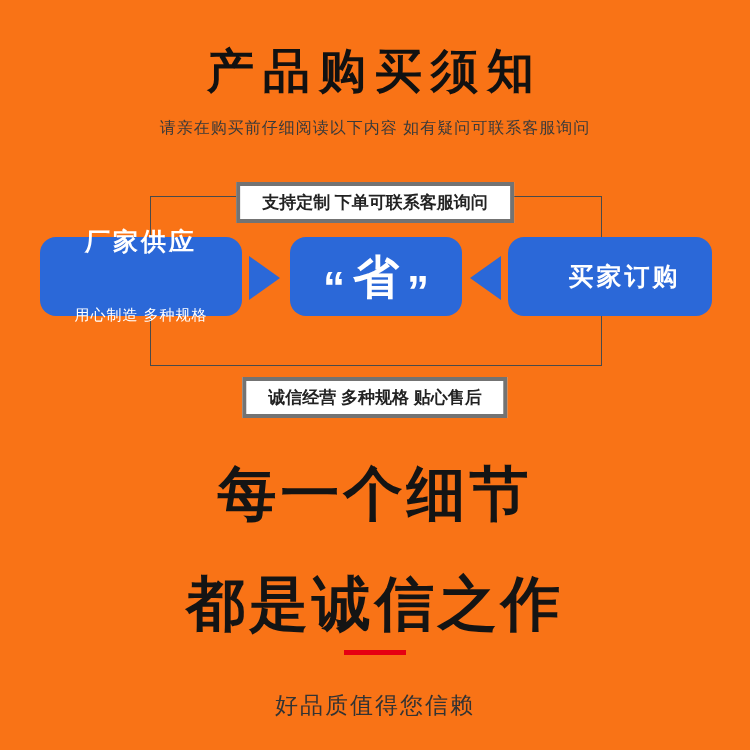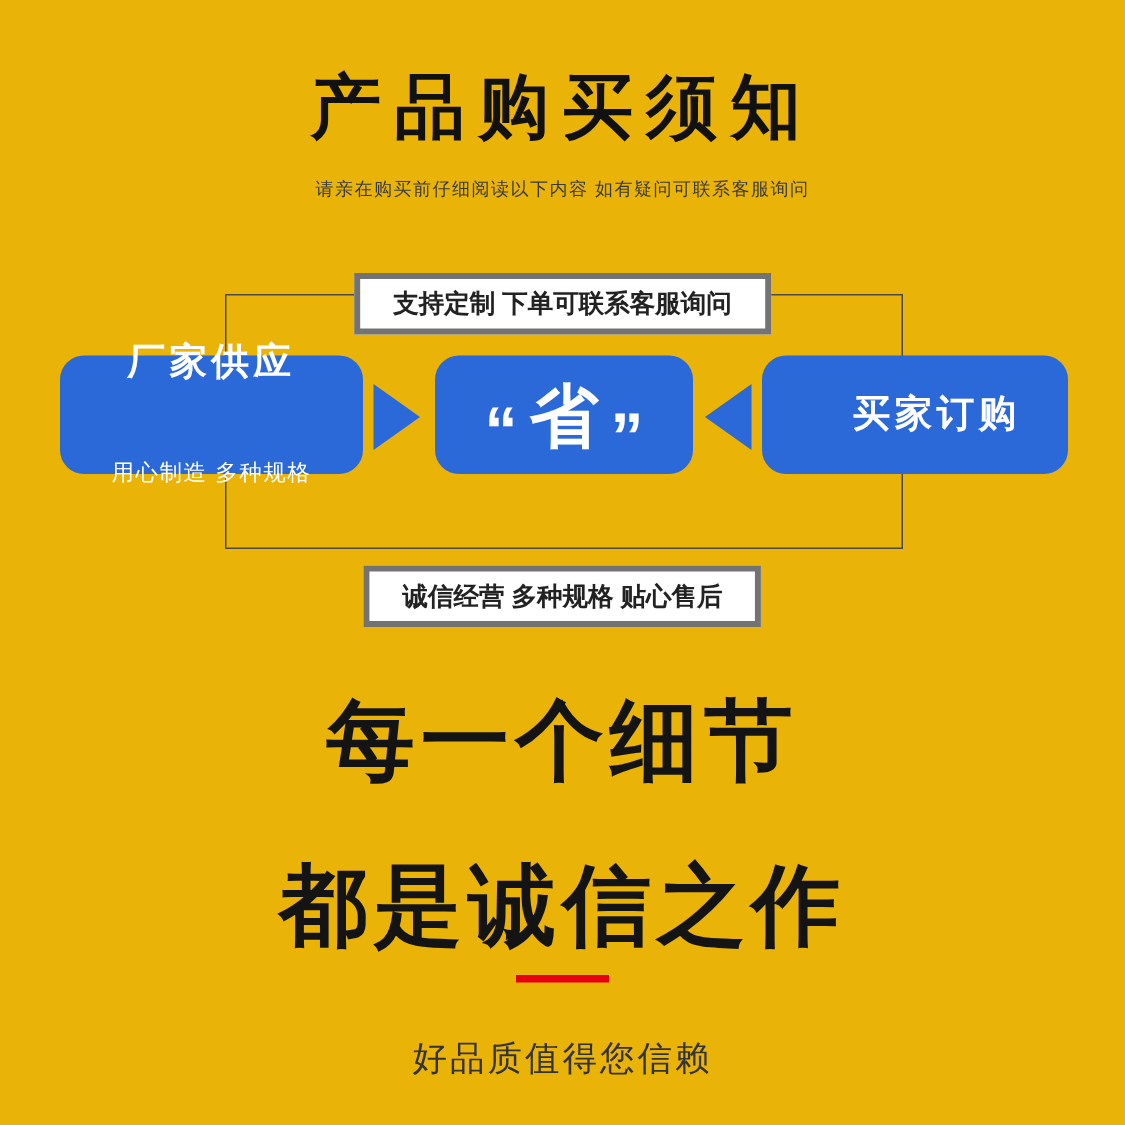--- a/index.html
+++ b/index.html
@@ -1,26 +1,26 @@
 <!DOCTYPE html>
 <html><head>
 <meta charset="utf-8">
 <style>
   html,body { margin:0; padding:0; background:#fff; }
   .page {
-    position:relative; width:750px; height:750px; background:#eab308;
+    position:relative; width:750px; height:750px; background:#f97316;
     overflow:hidden; font-family:"Liberation Sans","DejaVu Sans",sans-serif;
   }
   .page-title {
     position:absolute; top:40px; left:0; width:100%; text-align:center;
     font-size:47px; font-weight:900; color:#111; letter-spacing:9px; white-space:nowrap;
   }
   .page-subtitle {
     position:absolute; top:118px; left:0; width:100%; text-align:center;
-    font-size:12px; color:#3a3a3a; letter-spacing:1px;
+    font-size:16px; color:#3a3a3a; letter-spacing:1px;
   }
   
   .connector-frame {
     position:absolute; left:150px; top:196px; width:450px; height:168px;
     border:1px solid #4a4a4a;
   }
   .note {
     position:absolute; left:50%; transform:translateX(-50%);
     background:#fff; border:4px solid #737373; color:#222;
     font-size:17px; font-weight:700; padding:5px 22px; white-space:nowrap;

